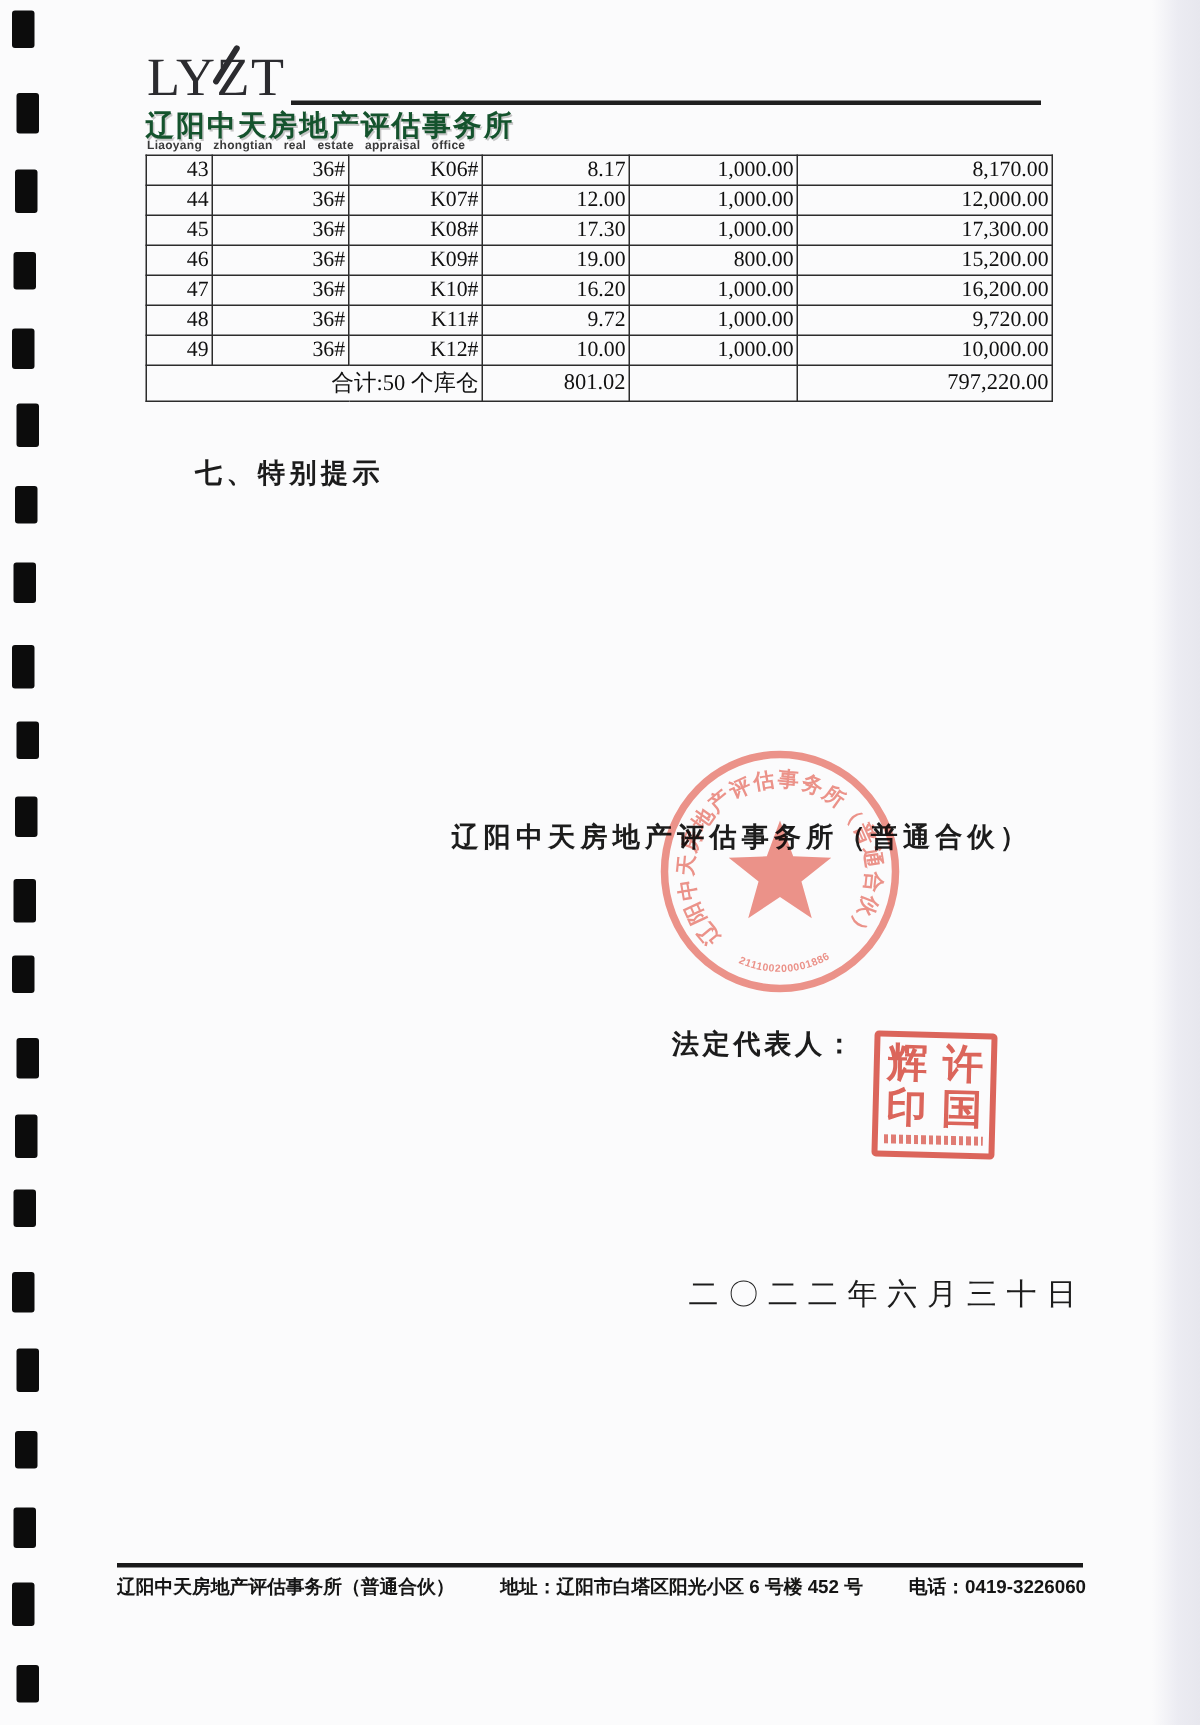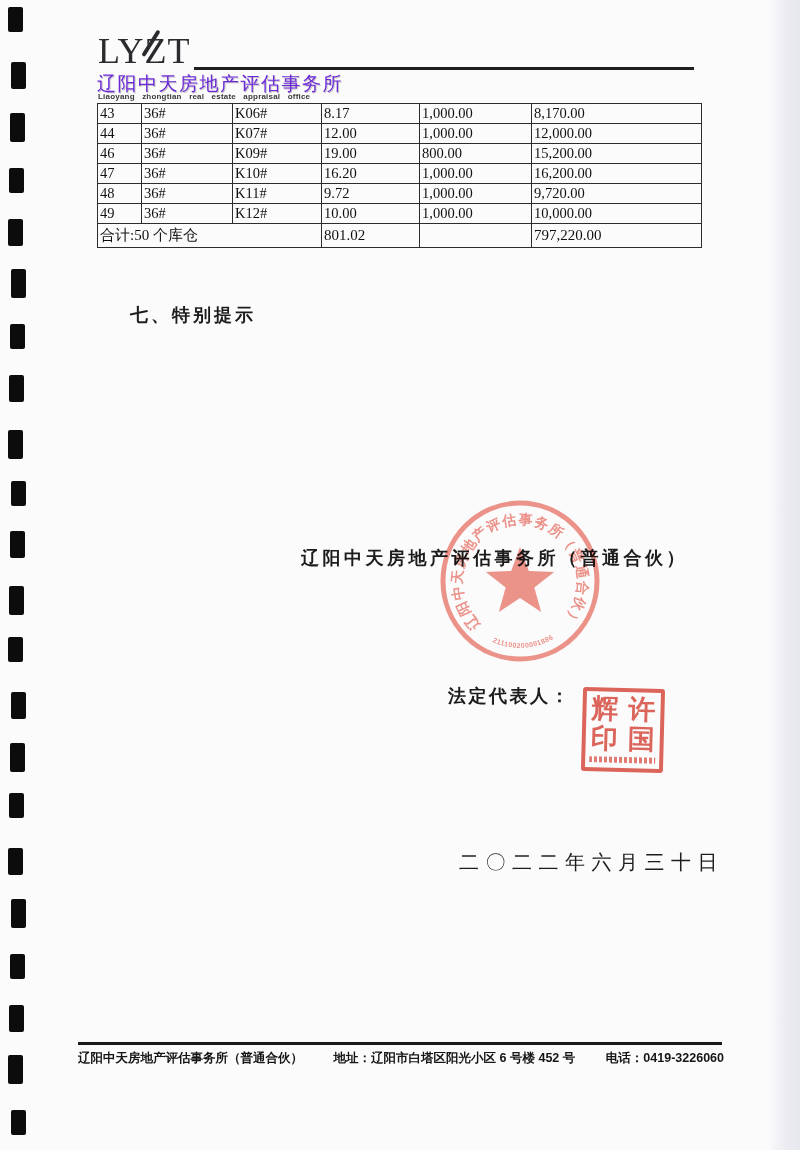--- a/index.html
+++ b/index.html
@@ -20,35 +20,35 @@
     position:absolute;left:98px;top:33px;line-height:1;
     font-family:"Liberation Serif",serif;font-weight:400;font-size:36px;
     letter-spacing:1px;color:#2b2b2f;
   }
   .logo-check{
     position:absolute;left:143px;top:54px;width:30px;height:4px;background:#2b2b2f;
     transform:rotate(-58deg);transform-origin:0 50%;border-radius:2px;
   }
   .header-rule{position:absolute;left:194px;top:67px;width:500px;height:3px;background:#1f1f1f}
   .logo-cn{
-    position:absolute;left:97px;top:71px;font-size:19px;font-weight:400;
-    letter-spacing:1.5px;color:#6d28d9;text-shadow:1px 1px 0 #c6c6c6;
+    position:absolute;left:97px;top:71px;font-size:19px;font-weight:700;
+    letter-spacing:1.5px;color:#14532d;text-shadow:1px 1px 0 #c6c6c6;
   }
   .logo-en{
     position:absolute;left:98px;top:92px;font-size:8px;font-weight:700;
     letter-spacing:.2px;word-spacing:5px;color:#3a3a3a;
   }
 
   
   table.appr{
     position:absolute;left:97px;top:103px;border-collapse:collapse;table-layout:fixed;
     font-family:"Liberation Serif",serif;font-size:14.5px;color:#101010;
   }
   table.appr td{
-    border:1px solid #2c2c2c;text-align:left;height:19px;padding:0 2px;
+    border:1px solid #2c2c2c;text-align:right;height:19px;padding:0 2px;
     white-space:nowrap;overflow:hidden;
   }
   table.appr tr.total-row td{height:23px;font-size:15px}
 
   
   .sec-heading{position:absolute;left:130px;top:303px;font-size:18px;font-weight:700;letter-spacing:3px}
   .paras{position:absolute;left:97px;top:332px;width:602px;font-size:17.5px;font-weight:600;line-height:43px;letter-spacing:1.5px}
   .paras p{margin:0 0 2px 0;text-indent:50px}
 
   .company-line{position:absolute;left:301px;top:546px;font-size:18px;font-weight:700;letter-spacing:3.5px;white-space:nowrap}
@@ -110,20 +110,28 @@
         <td>1,000.00</td>
         <td>8,170.00</td>
       </tr>
       <tr>
         <td>44</td>
         <td>36#</td>
         <td>K07#</td>
         <td>12.00</td>
         <td>1,000.00</td>
         <td>12,000.00</td>
+      </tr>
+      <tr>
+        <td>45</td>
+        <td>36#</td>
+        <td>K08#</td>
+        <td>17.30</td>
+        <td>1,000.00</td>
+        <td>17,300.00</td>
       </tr>
       <tr>
         <td>46</td>
         <td>36#</td>
         <td>K09#</td>
         <td>19.00</td>
         <td>800.00</td>
         <td>15,200.00</td>
       </tr>
       <tr>

